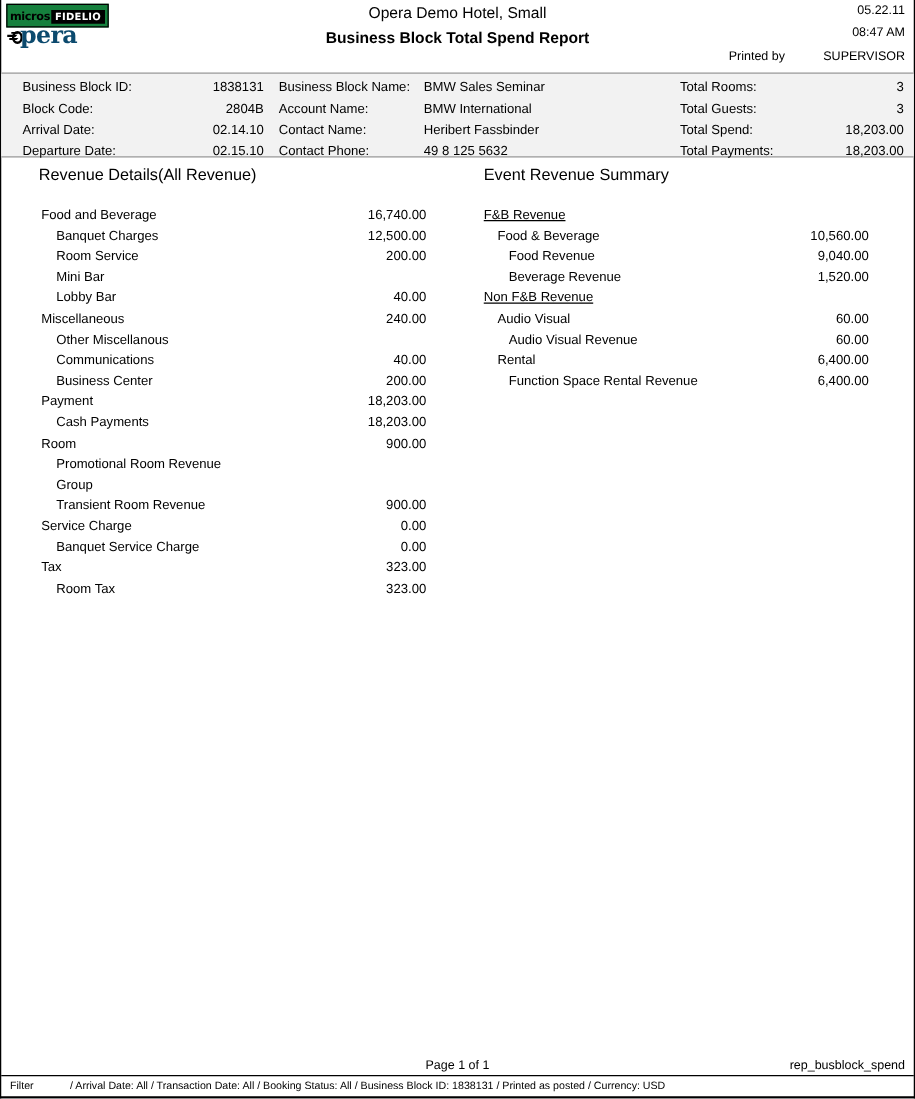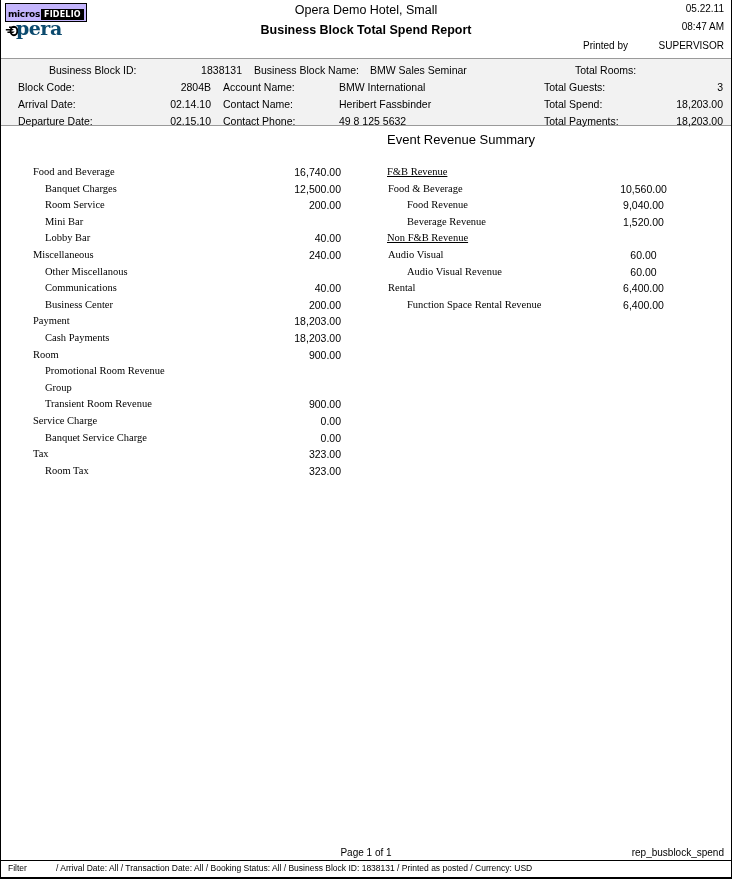--- a/index.html
+++ b/index.html
@@ -36,21 +36,21 @@
     background: #000000;
   }
 
   
   .logo-box {
     position: absolute;
     left: 5px;
     top: 3px;
     border: 1px solid #000;
     padding: 0px 2px 1px 2px;
-    background: #c4b5fd;
+    background: #15803d;
     line-height: 1;
     white-space: nowrap;
   }
   .logo-micros {
     font-family: "DejaVu Sans", sans-serif;
     font-size: 9px;
     font-weight: bold;
     letter-spacing: -0.3px;
     color: #000;
   }
@@ -178,37 +178,36 @@
   .item-row {
     position: relative;
     height: 16.6px;
     line-height: 16.6px;
     font-size: 10.5px;
     white-space: nowrap;
   }
   .item-name {
     position: absolute;
     top: 0;
-    font-family: Liberation Serif, serif;
   }
   .item-value {
     position: absolute;
     top: 0;
     text-align: right;
   }
   
   #left-items .lvl1 .item-name { left: 33px; }
   #left-items .lvl2 .item-name { left: 45px; }
   #left-items .item-value { left: 221px; width: 120px; }
 
   
   #right-items .lvl0 .item-name { left: 31px; }
-  #right-items .lvl1 .item-name { left: 32px; text-align: center; }
+  #right-items .lvl1 .item-name { left: 42px; text-align: center; }
   #right-items .lvl2 .item-name { left: 51px; }
-  #right-items .item-value { left: 236px; width: 103px; text-align: center; }
+  #right-items .item-value { left: 236px; width: 103px; }
 
   .underline-head .item-name {
     text-decoration: underline;
     padding-right: 6px;
   }
 
   
   #footer-pagenum {
     position: absolute;
     left: 0; right: 0;
@@ -271,21 +270,21 @@
 
   <div class="hdr-title1">Opera Demo Hotel, Small</div>
   <div class="hdr-title2">Business Block Total Spend Report</div>
   <div class="hdr-date">05.22.11</div>
   <div class="hdr-time">08:47 AM</div>
   <div class="hdr-printedby-label">Printed by</div>
   <div class="hdr-printedby-value">SUPERVISOR</div>
 
   <div id="info-block">
 
-    <div class="info-row" style="top:3px;left:0;right:0;margin-left:31px;">
+    <div class="info-row" style="top:3px;left:0;right:0;">
       <span class="info-label col1-label">Business Block ID:</span>
       <span class="info-value col1-value">1838131</span>
       <span class="info-label col2-label">Business Block Name:</span>
       <span class="info-value col2-value">BMW Sales Seminar</span>
       <span class="info-label col3-label">Total Rooms:</span>
       <span class="info-value col3-value">3</span>
     </div>
 
     <div class="info-row" style="top:20px;left:0;right:0;">
       <span class="info-label col1-label">Block Code:</span>
@@ -308,20 +307,21 @@
     <div class="info-row" style="top:54px;left:0;right:0;">
       <span class="info-label col1-label">Departure Date:</span>
       <span class="info-value col1-value">02.15.10</span>
       <span class="info-label col2-label">Contact Phone:</span>
       <span class="info-value col2-value">49 8 125 5632</span>
       <span class="info-label col3-label">Total Payments:</span>
       <span class="info-value col3-value">18,203.00</span>
     </div>
   </div>
 
+  <div class="section-title" id="rev-details-title">Revenue Details(All Revenue)</div>
   <div class="section-title" id="event-summary-title">Event Revenue Summary</div>
 
   <div class="items" id="left-items">
       <div class="item-row lvl1">
         <span class="item-name">Food and Beverage</span>
         <span class="item-value">16,740.00</span>
       </div>
       <div class="item-row lvl2">
         <span class="item-name">Banquet Charges</span>
         <span class="item-value">12,500.00</span>

